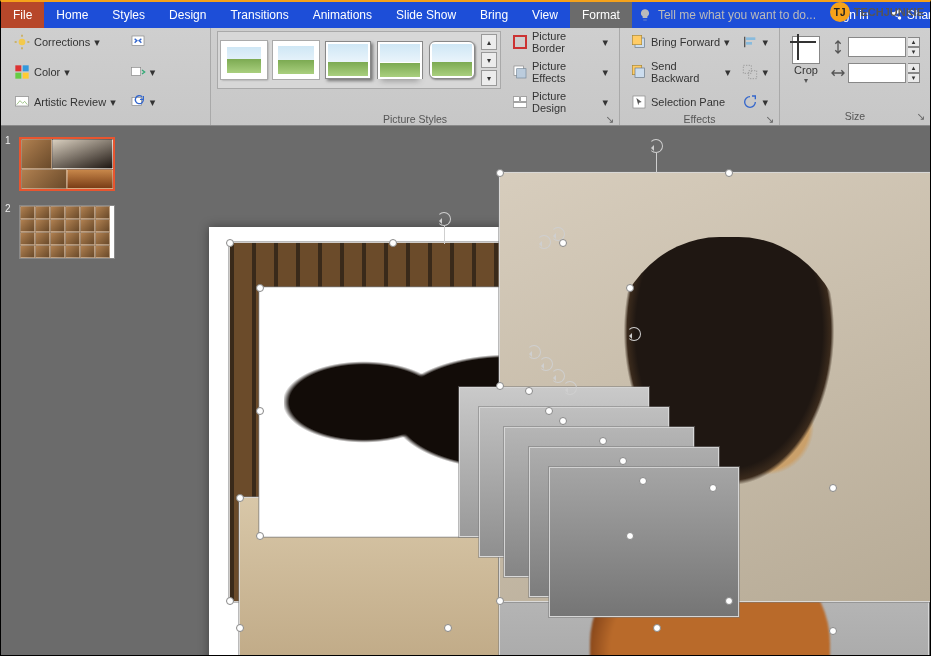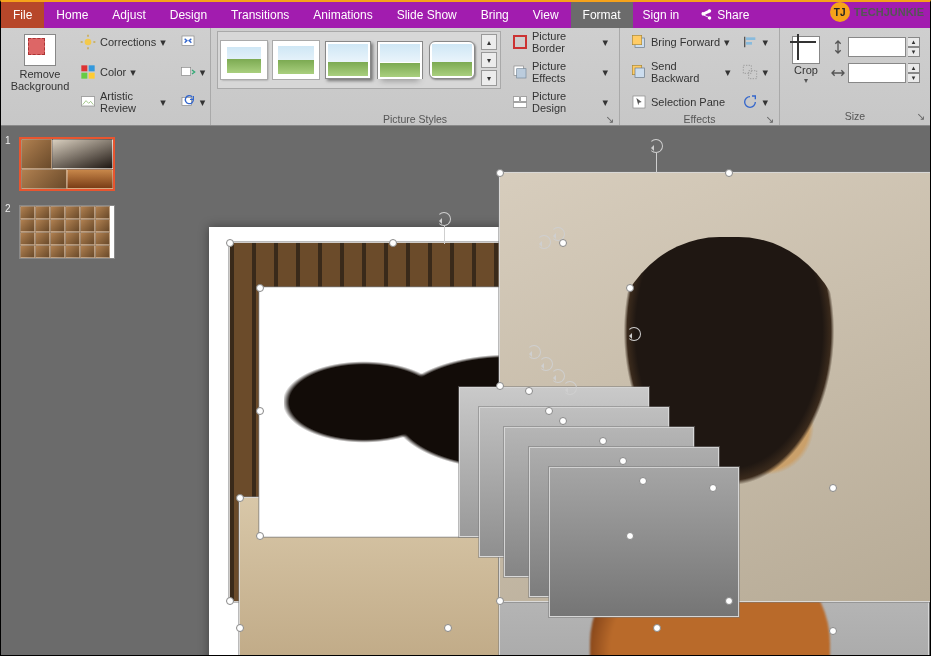--- a/index.html
+++ b/index.html
@@ -10,21 +10,21 @@
     position: absolute; top: 0; right: 6px; display: flex; align-items: center; gap: 4px;
     font-size: 11px; font-weight: 700; color: #555; z-index: 50;
   }
   .brand-badge {
     width: 20px; height: 20px; border-radius: 50%; background: #f6a21a; display:flex; align-items:center; justify-content:center;
     font-size: 10px; font-weight: 900; color: #222;
   }
 
   
   .menubar {
-    display: flex; align-items: stretch; height: 26px; background: #a21caf; color: #fff;
+    display: flex; align-items: stretch; height: 26px; background: #1d4ed8; color: #fff;
     font-size: 12px;
   }
   .menubar .tab {
     padding: 0 12px; display: flex; align-items: center; cursor: pointer; white-space: nowrap;
   }
   .menubar .tab.file { background: #b7472a; }
   .menubar .tab.active { background: #6b6b6b; }
   .tellme {
     flex: 1; display:flex; align-items:center; gap:6px; padding: 0 6px; color:#bbb;
   }
@@ -142,46 +142,47 @@
 <body>
 
 <div class="brand">
   <span class="brand-badge">TJ</span>
   <span>TECHJUNKIE</span>
 </div>
 
 <div class="menubar">
   <div class="tab file">File</div>
   <div class="tab">Home</div>
-  <div class="tab">Adjust</div>
+  <div class="tab">Styles</div>
   <div class="tab">Design</div>
   <div class="tab">Transitions</div>
   <div class="tab">Animations</div>
   <div class="tab">Slide Show</div>
   <div class="tab">Bring</div>
   <div class="tab">View</div>
   <div class="tab active">Format</div>
+  <div class="tellme">
+    <svg width="14" height="14" viewBox="0 0 24 24">
+        <path fill="#bbb" d="M9 21h6v-1H9v1zm3-19a7 7 0 00-4 12.7V17h8v-2.3A7 7 0 0012 2z"></path>
+      </svg>
+    <span style="overflow:hidden; text-overflow:ellipsis; white-space:nowrap; max-width:170px;">Tell me what you want to do...</span>
+  </div>
   <div class="signin">Sign in</div>
   <div class="share">
     <svg width="14" height="14" viewBox="0 0 24 24">
         <path fill="#fff" d="M18 8a3 3 0 10-2.83-4H15L8 7.1a3 3 0 100 5.8L15 16h.17A3 3 0 1018 14a3 3 0 00-2.12.88L9.88 12l6-2.88A3 3 0 0018 8z"></path>
       </svg>
     <span>Share</span>
   </div>
 </div>
 
 <div class="ribbon">
 
   <div class="group" style="width:210px">
     <div class="body">
-      <div class="btn removebg">
-        <div class="pic"></div>
-        <div style="white-space:pre-line">Remove
-Background</div>
-      </div>
       <div class="colstack" style="margin-left:2px">
         <div class="rowbtn">
           <span class="icon16">
             <svg width="16" height="16" viewBox="0 0 24 24">
                 <circle cx="12" cy="12" r="5" fill="#f3c94b"></circle>
                 <g stroke="#caa53a" stroke-width="2">
                   <line x1="12" y1="1" x2="12" y2="4"></line>
                   <line x1="12" y1="20" x2="12" y2="23"></line>
                   <line x1="1" y1="12" x2="4" y2="12"></line>
                   <line x1="20" y1="12" x2="23" y2="12"></line>

